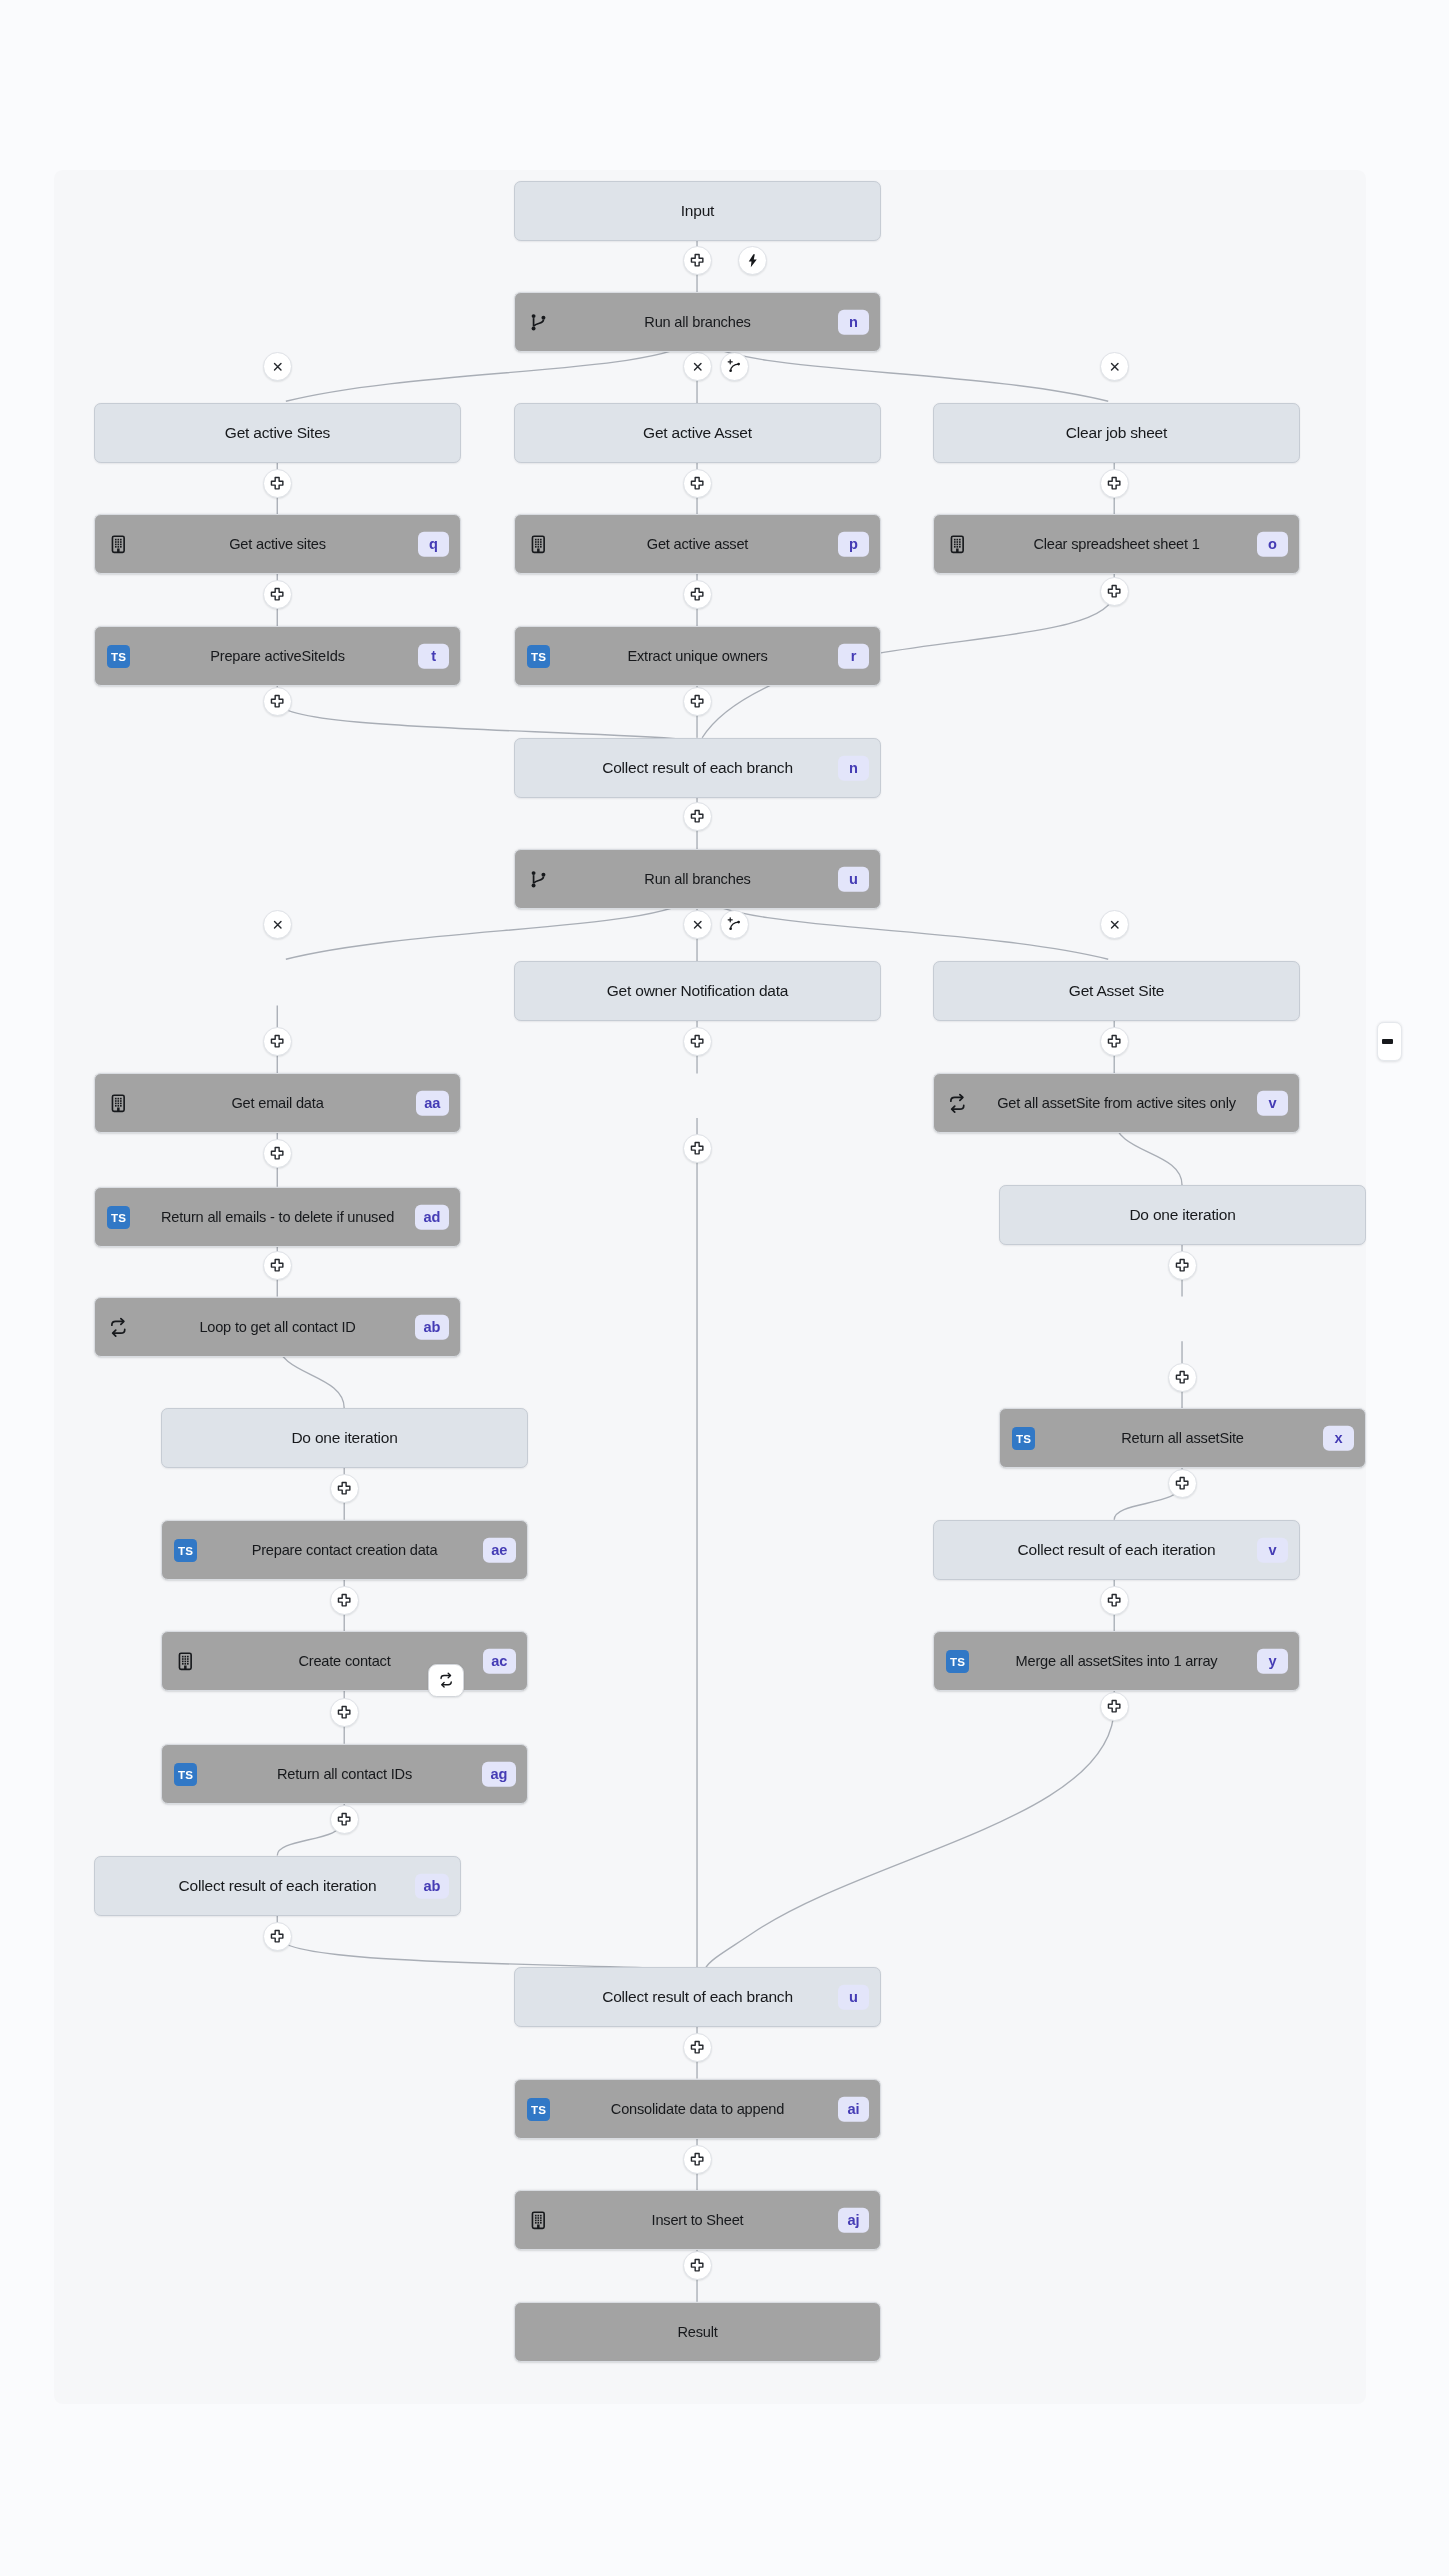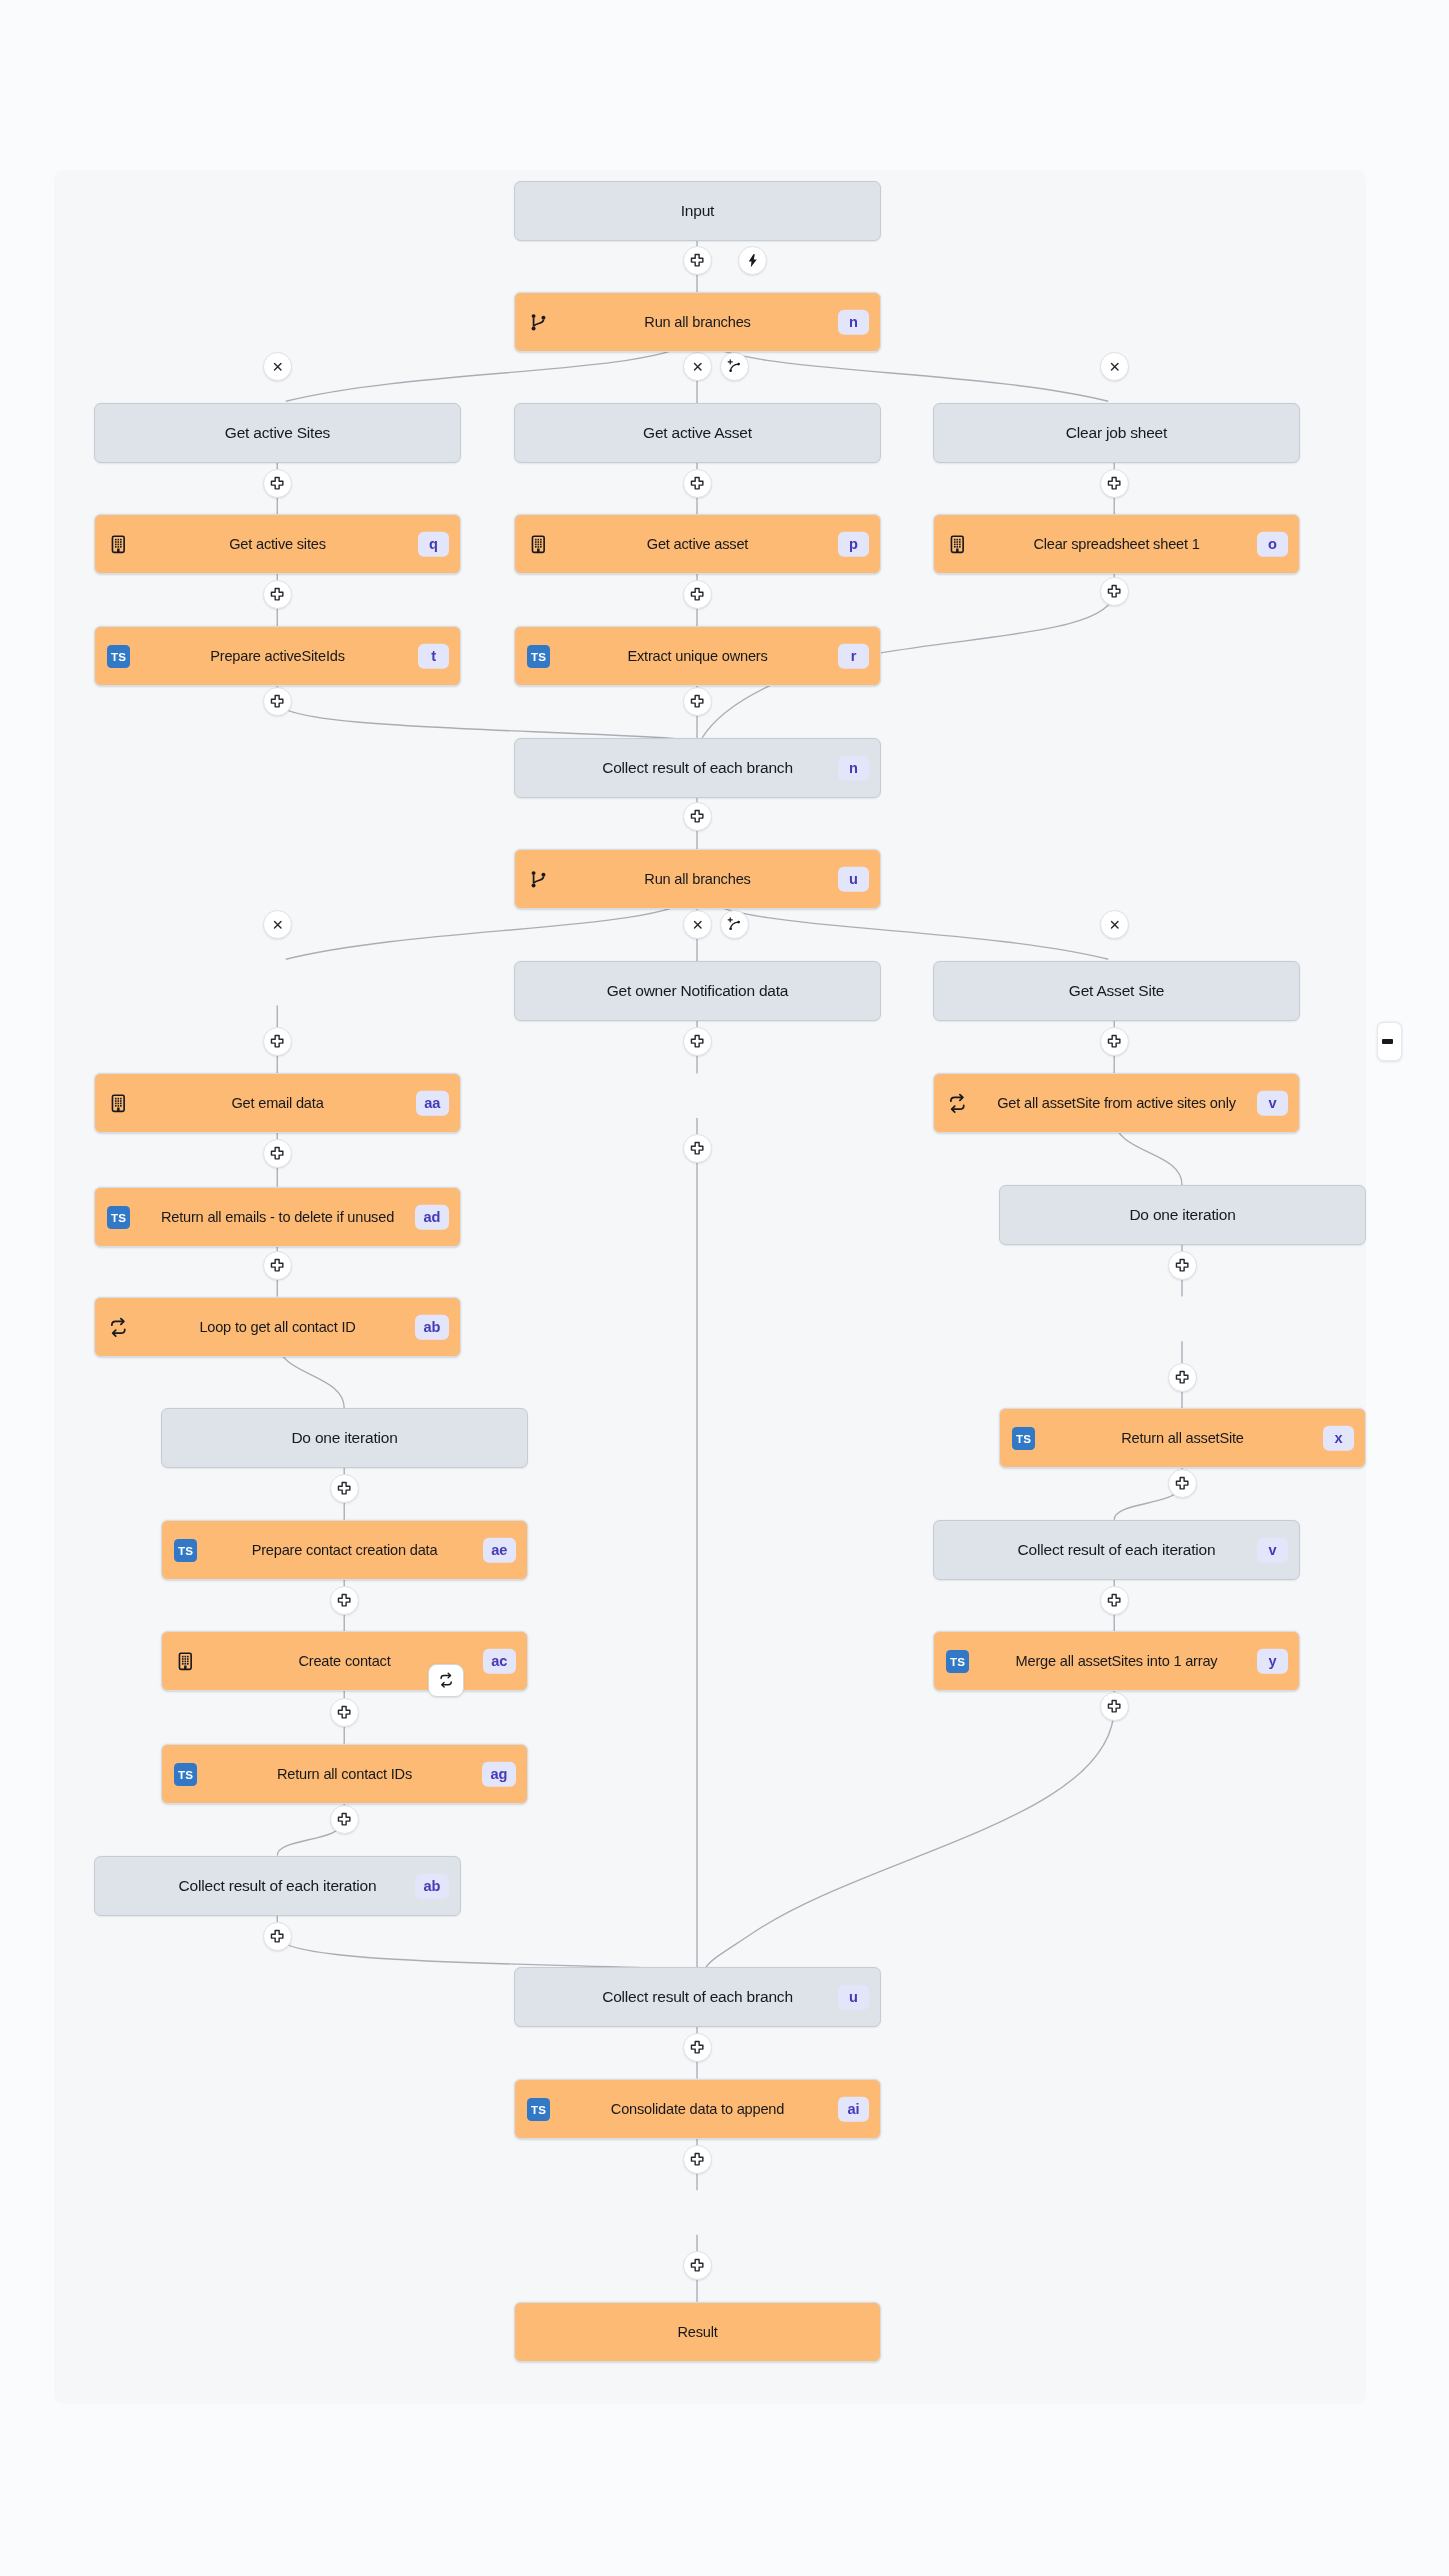--- a/index.html
+++ b/index.html
@@ -13,21 +13,21 @@
   
   .pin{position:absolute;z-index:2;width:29px;height:29px;border-radius:50%;
        background:#fff;border:0.9px solid #dfe2e7;box-shadow:0 0.9px 1.7px rgba(20,26,34,.10);
        display:flex;align-items:center;justify-content:center;padding:0;cursor:pointer;}
   .pin svg{display:block;}
 
   
   .node{position:absolute;z-index:3;width:367px;height:60px;box-sizing:border-box;
         display:flex;align-items:center;border-radius:6.9px;color:#17191c;
         font-size:14.6px;letter-spacing:-0.2px;white-space:nowrap;}
-  .action{background:#fdba74;border:0.9px solid #d9dce1;
+  .action{background:#a3a3a3;border:0.9px solid #d9dce1;
           box-shadow:0 0.9px 2.6px rgba(25,31,40,.10),0 0.9px 0.9px rgba(25,31,40,.05);align-items:center;}
   .group{background:#dee3e9;border:0.9px solid #c6ccd4;font-size:15.5px;
          box-shadow:0 0.9px 1.7px rgba(25,31,40,.08);}
   .nlabel{flex:1;text-align:center;overflow:hidden;}
   .nicon{position:absolute;left:12px;width:22px;height:22px;display:flex;
          align-items:center;justify-content:center;}
   .ts-icon{position:absolute;left:12px;width:23px;height:23px;background:#3178c6;
            border-radius:4.3px;color:#fff;font-weight:bold;font-size:11.6px;
            display:flex;align-items:center;justify-content:center;letter-spacing:0;}
   .nbadge{position:absolute;right:11px;top:50%;transform:translateY(-50%);
@@ -523,20 +523,29 @@
     <span class="nlabel">Collect result of each branch</span>
     <span class="nbadge">u</span>
   </div>
 
   <div class="node action" style="left:514px;top:2079px">
     <span class="ts-icon">TS</span>
     <span class="nlabel">Consolidate data to append</span>
     <span class="nbadge">ai</span>
   </div>
 
+  <div class="node action" style="left:514px;top:2190px">
+    <span class="nicon">
+        <svg viewBox="0 0 24 24" width="20.6" height="20.6">
+          <use href="#i-building"></use>
+        </svg>
+      </span>
+    <span class="nlabel">Insert to Sheet</span>
+    <span class="nbadge">aj</span>
+  </div>
 
   <div class="node action" style="left:514px;top:2302px">
     <span class="nlabel">Result</span>
   </div>
 
   <div class="edge-handle">
     <span class="dash"></span>
   </div>
 </div>
 

